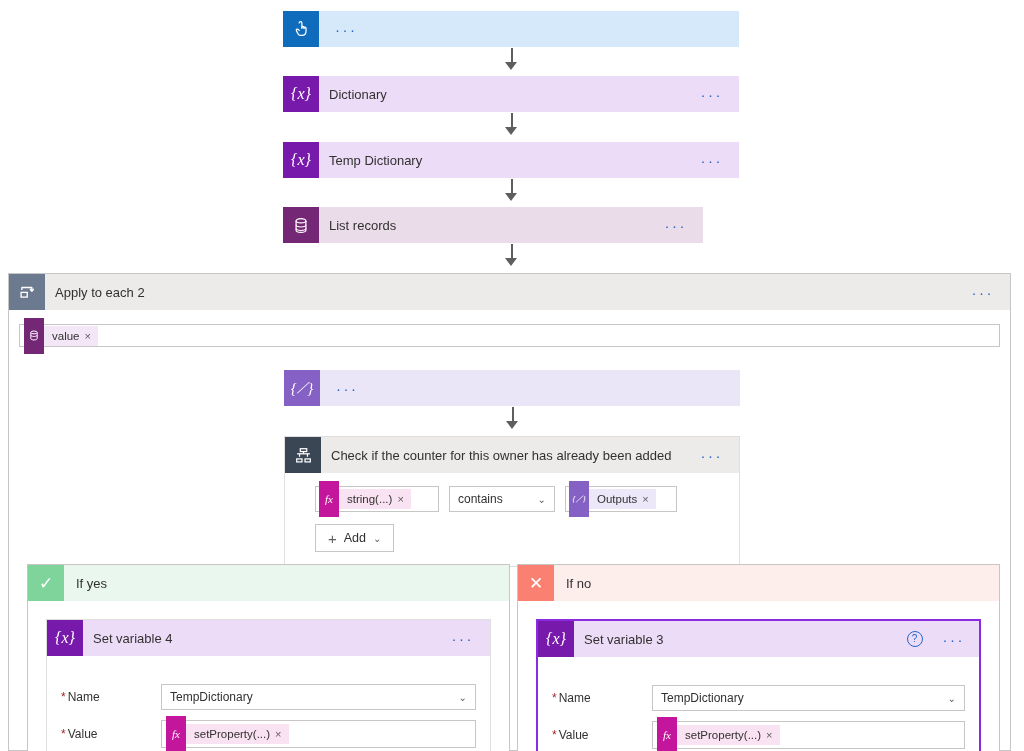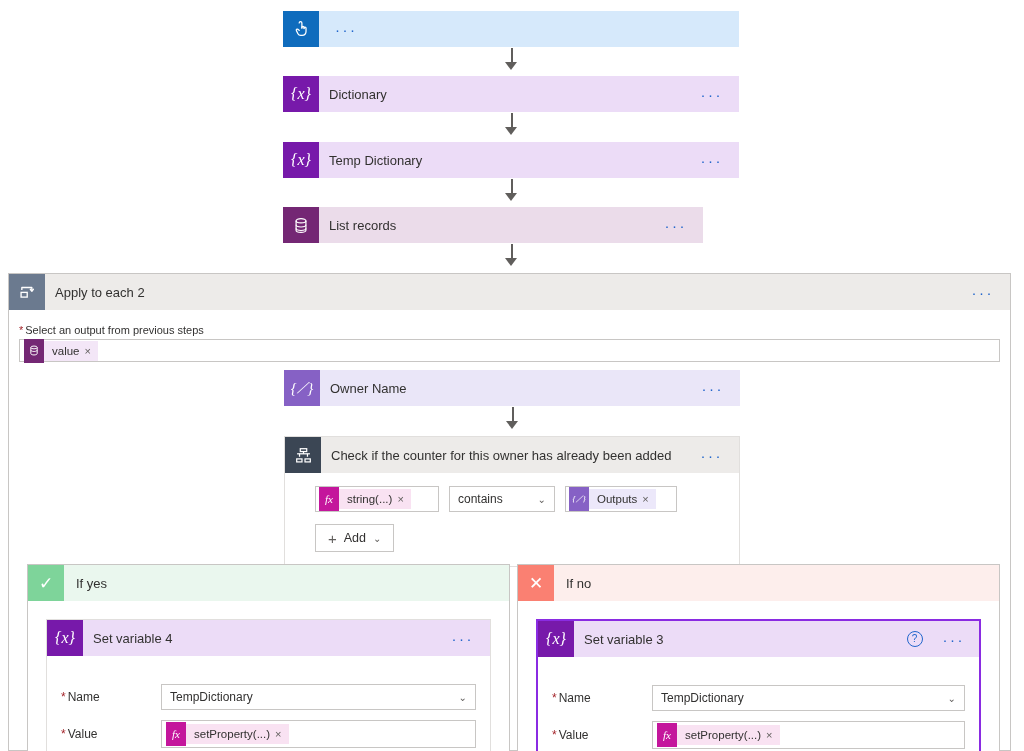--- a/index.html
+++ b/index.html
@@ -108,21 +108,21 @@
   
   .token {
     display: inline-flex; align-items: center;
     height: 20px;
     background: #f3e6f7;
     color: #323130;
     font-size: 11.5px;
     white-space: nowrap;
   }
   .token-ic {
-    width: 20px; height: 24px;
+    width: 20px; height: 36px;
     display: flex; align-items: center; justify-content: center;
     color: #fff; font-size: 11px;
     flex: 0 0 20px;
   }
   .token-txt { padding: 0 5px 0 8px; }
   .token-x { padding-right: 7px; color: #605e5c; font-size: 11px; }
 
   
   .cond-row { display: flex; align-items: center; gap: 10px; }
   .operand {
@@ -255,44 +255,40 @@
           <path d="M3 6V3.2h10.6v3.3" stroke="#fff" stroke-width="1.4" stroke-linejoin="round"></path>
           <path d="M15.2 5.1l-1.6 2.2-1.6-2.2" stroke="#fff" stroke-width="1.4" stroke-linejoin="round" stroke-linecap="round"></path>
           <rect x="2.2" y="8.4" width="6.5" height="5" stroke="#fff" stroke-width="1.4"></rect>
         </svg>
       </div>
       <div class="node-title">Apply to each 2</div>
       <div class="ellipsis-menu">···</div>
     </div>
 
     <div style="padding:14px 10px 0 10px;">
-      <div class="field-label">
-        <span class="req">*</span><span>Select an output from previous steps</span>
-      </div>
       <div class="input-box" style="height:23px;">
         <span class="token">
           <span class="token-ic" style="background:#742774;">
             <svg width="10" height="11" viewBox="0 0 16 18" fill="none">
               <ellipse cx="8" cy="4" rx="5.2" ry="2.3" stroke="#fff" stroke-width="1.6"></ellipse>
               <path d="M2.8 4v10c0 1.3 2.3 2.3 5.2 2.3s5.2-1 5.2-2.3V4" stroke="#fff" stroke-width="1.6"></path>
               <path d="M2.8 8.3c0 1.3 2.3 2.3 5.2 2.3s5.2-1 5.2-2.3" stroke="#fff" stroke-width="1.4"></path>
             </svg>
           </span>
           <span class="token-txt">value</span>
           <span class="token-x">×</span>
         </span>
       </div>
     </div>
 
     <div class="card" style="left:275px; top:96px; width:456px; height:37px; border:none;">
       <div class="card-head" style="background:#eae6f8;">
         <div class="node-icon" style="background:#8661c5;">
           <span style="font-size:15px; font-style:italic; font-family:'Liberation Serif', serif;">{⟋}</span>
         </div>
-        <div class="node-title">Owner Name</div>
         <div class="ellipsis-menu">···</div>
       </div>
     </div>
 
     <div class="conn" style="left:503px; top:133px; height:18px;"></div>
     <div class="arrow" style="left:497px; top:147px;"></div>
 
     <div style="position:absolute; left:275px; top:162px; width:456px; background:#fff; border:1px solid #e1dfdd;">
       <div class="card-head" style="background:#edebe9;">
         <div class="node-icon" style="background:#3b4654;">

